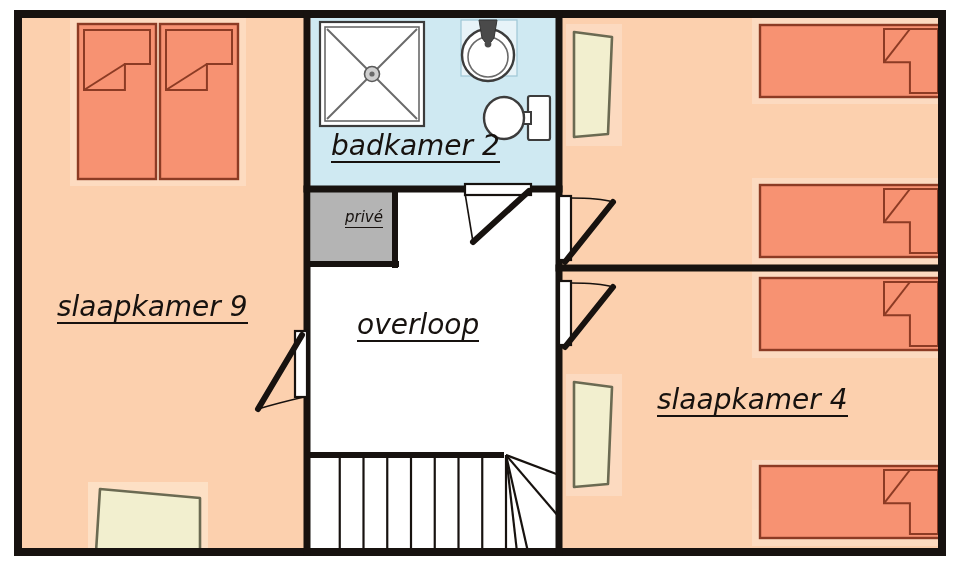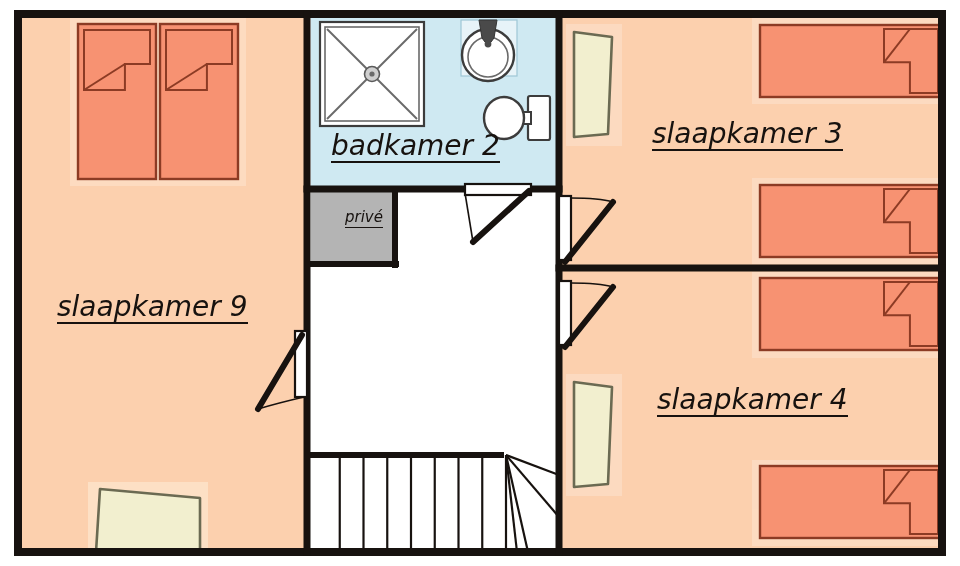--- a/index.html
+++ b/index.html
@@ -197,18 +197,18 @@
       </g>
 
   </svg>
 
   <div class="room-label lbl-big" style="left:57px;  top:292px;">slaapkamer 9</div>
 
   <div class="room-label lbl-big" style="left:331px; top:131px;">badkamer 2</div>
 
   <div class="room-label lbl-small" style="left:325px; top:210px;margin-left:20px;">privé</div>
 
-
-  <div class="room-label lbl-big" style="left:652px; top:119px;">slaapkamer 3</div>
+  <div class="room-label lbl-big" style="left:357px; top:310px;">overloop</div>
+
 
   <div class="room-label lbl-big" style="left:657px; top:385px;">slaapkamer 4</div>
 
 </div>
 
 </body></html>

